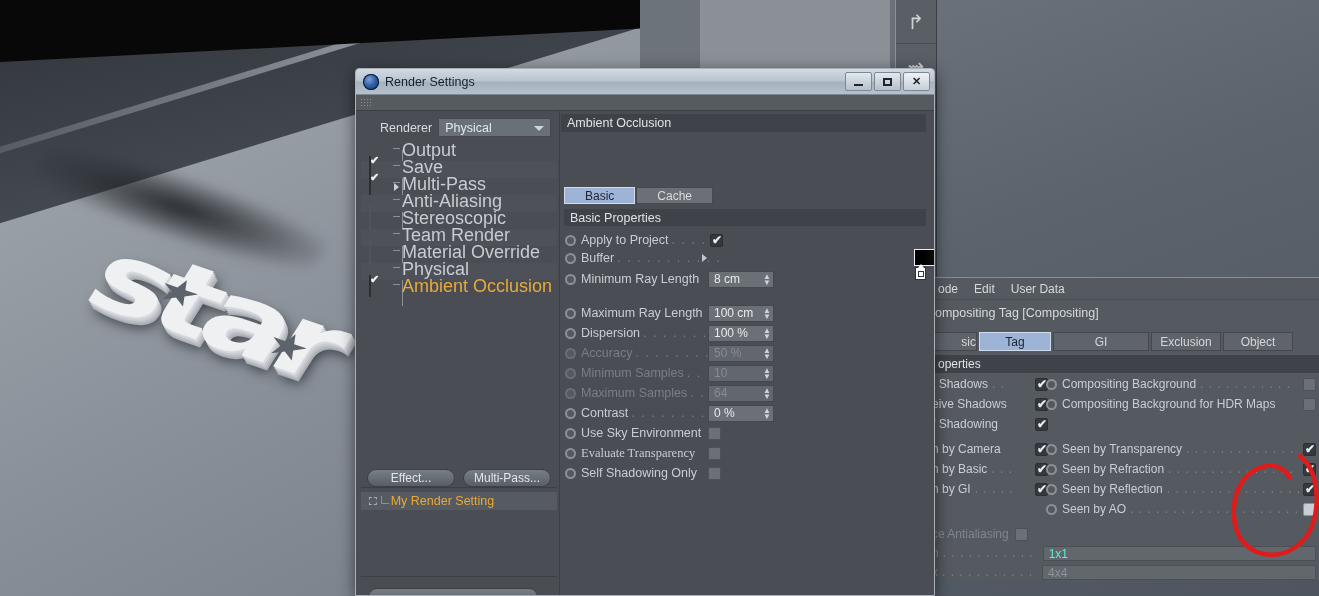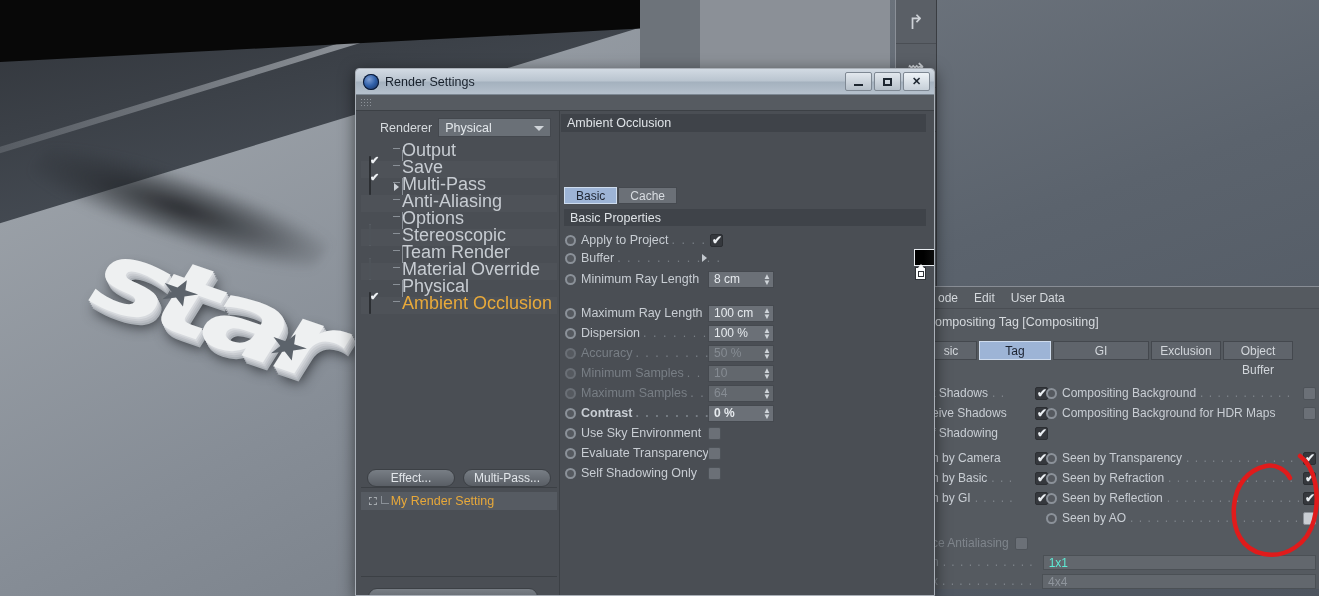--- a/index.html
+++ b/index.html
@@ -84,21 +84,21 @@
     height: 44px; border-bottom: 1px solid #4a4e54;
     display: flex; align-items: center; justify-content: center;
     color: #cdd1d6;
   }
   .ts-badge {
     display: inline-block; color: #e0a22a; font-weight: bold; font-size: 11px;
   }
 
   
   .attrpanel {
-    position: absolute; left: 925px; top: 286px; width: 394px; height: 303px;
+    position: absolute; left: 925px; top: 277px; width: 394px; height: 303px;
     background: #555a60;
     border-top: 1px solid #888d95;
     overflow: hidden;
   }
   .ap-leftgutter {
     position: absolute; left: 0; top: 0; width: 7px; height: 100%;
     background: linear-gradient(90deg, #9aa0a8, #6e747c 60%, #4e535a);
   }
   .ap-menubar {
     position: absolute; left: 7px; top: 0; right: 0; height: 22px;
@@ -280,21 +280,21 @@
 
   
   .rcol { position: absolute; left: 205px; top: 0; right: 0; bottom: 0; }
   .aotitle {
     position: absolute; left: 0; top: 3px; right: 8px; height: 18px;
     background: #3f4349; color: #dfe3e7; font-size: 12.5px;
     display: flex; align-items: center; padding-left: 6px;
   }
   .aotabs { position: absolute; left: 3px; top: 76px; display: flex; }
   .aotab {
-    height: 17px; line-height: 17px; padding: 0 11px; font-size: 12px;
+    height: 17px; line-height: 17px; padding: 0 20px; font-size: 12px;
     background: #6b7077; color: #d8dce1; border: 1px solid #45494f; margin-right: 1px;
   }
   .aotab.active { background: #9db4d6; color: #1d2431; border-color: #cedcee; }
   .basicprops {
     position: absolute; left: 3px; top: 98px; right: 8px; height: 17px;
     background: #3f4349; color: #dfe3e7; font-size: 12.5px;
     display: flex; align-items: center; padding-left: 6px;
   }
 
   .prow { position: absolute; left: 4px; display: flex; align-items: center; height: 18px; font-size: 12.5px; color: #c8cdd3; }
@@ -382,27 +382,28 @@
 
     <div class="ap-menubar">
       <span>ode</span>
       <span>Edit</span>
       <span>User Data</span>
     </div>
 
     <div class="ap-title">ompositing Tag [Compositing]</div>
 
     <div class="tabrow" style="left:0px;">
-      <div class="tab" style="width:52px;">sic</div>
+      <div class="tab" style="width:52px;text-align:right;">sic</div>
       <div class="tab active" style="width:72px;">Tag</div>
       <div class="tab" style="width:96px;">GI</div>
       <div class="tab" style="width:70px;">Exclusion</div>
       <div class="tab" style="width:70px;">Object Buffer</div>
     </div>
 
+    <div class="ap-sechdr">operties</div>
 
     <div class="ap-body">
 
       <div class="row" style="left:0px; top:0px; width:116px;">
         <span class="lbl">t Shadows</span>
         <span class="dots">. .</span>
         <span class="cbox on"></span>
       </div>
       <div class="row" style="left:0px; top:20px; width:116px;">
         <span class="lbl">eive Shadows</span>
@@ -533,23 +534,20 @@
             <span class="tcheck"><span class="minicb on"></span></span>
             <span class="tlabel">Save</span>
           </div>
           <div class="titem">
             <span class="tcheck"><span class="minicb on"></span></span>
             <span class="tri"></span>
             <span class="tlabel">Multi-Pass</span>
           </div>
           <div class="titem">
             <span class="tlabel">Anti-Aliasing</span>
-          </div>
-          <div class="titem">
-            <span class="tlabel">Options</span>
           </div>
           <div class="titem">
             <span class="tcheck"><span class="minicb gray"></span></span>
             <span class="tlabel">Stereoscopic</span>
           </div>
           <div class="titem">
             <span class="tlabel">Team Render</span>
           </div>
           <div class="titem">
             <span class="tcheck"><span class="minicb gray"></span></span>
@@ -663,37 +661,37 @@
         <div class="prow" style="top:273px; width:430px;">
           <span class="radio dim"></span>
           <span class="pl dim">Maximum Samples</span>
           <span class="pdots">. .</span>
           <span class="numfield dim" style="position:absolute; left:143px;">
             <span>64</span>
             <span class="spin">▲<br>▼</span>
           </span>
         </div>
 
-        <div class="prow" style="top:293px; width:430px;font-weight:bold;">
+        <div class="prow" style="top:293px; width:430px;">
           <span class="radio"></span>
           <span class="pl">Contrast</span>
           <span class="pdots">. . . . . . . . . .</span>
           <span class="numfield" style="position:absolute; left:143px;">
             <span>0 %</span>
             <span class="spin">▲<br>▼</span>
           </span>
         </div>
 
         <div class="prow" style="top:313px; width:430px;">
           <span class="radio"></span>
           <span class="pl">Use Sky Environment</span>
           <span class="bigcb gray" style="position:absolute; left:143px;"></span>
         </div>
 
-        <div class="prow" style="top:333px; width:430px;">
+        <div class="prow" style="top:333px; width:430px;font-family:Liberation Serif, serif;">
           <span class="radio"></span>
           <span class="pl">Evaluate Transparency</span>
           <span class="bigcb gray" style="position:absolute; left:143px;"></span>
         </div>
 
         <div class="prow" style="top:353px; width:430px;">
           <span class="radio"></span>
           <span class="pl">Self Shadowing Only</span>
           <span class="bigcb gray" style="position:absolute; left:143px;"></span>
         </div>

